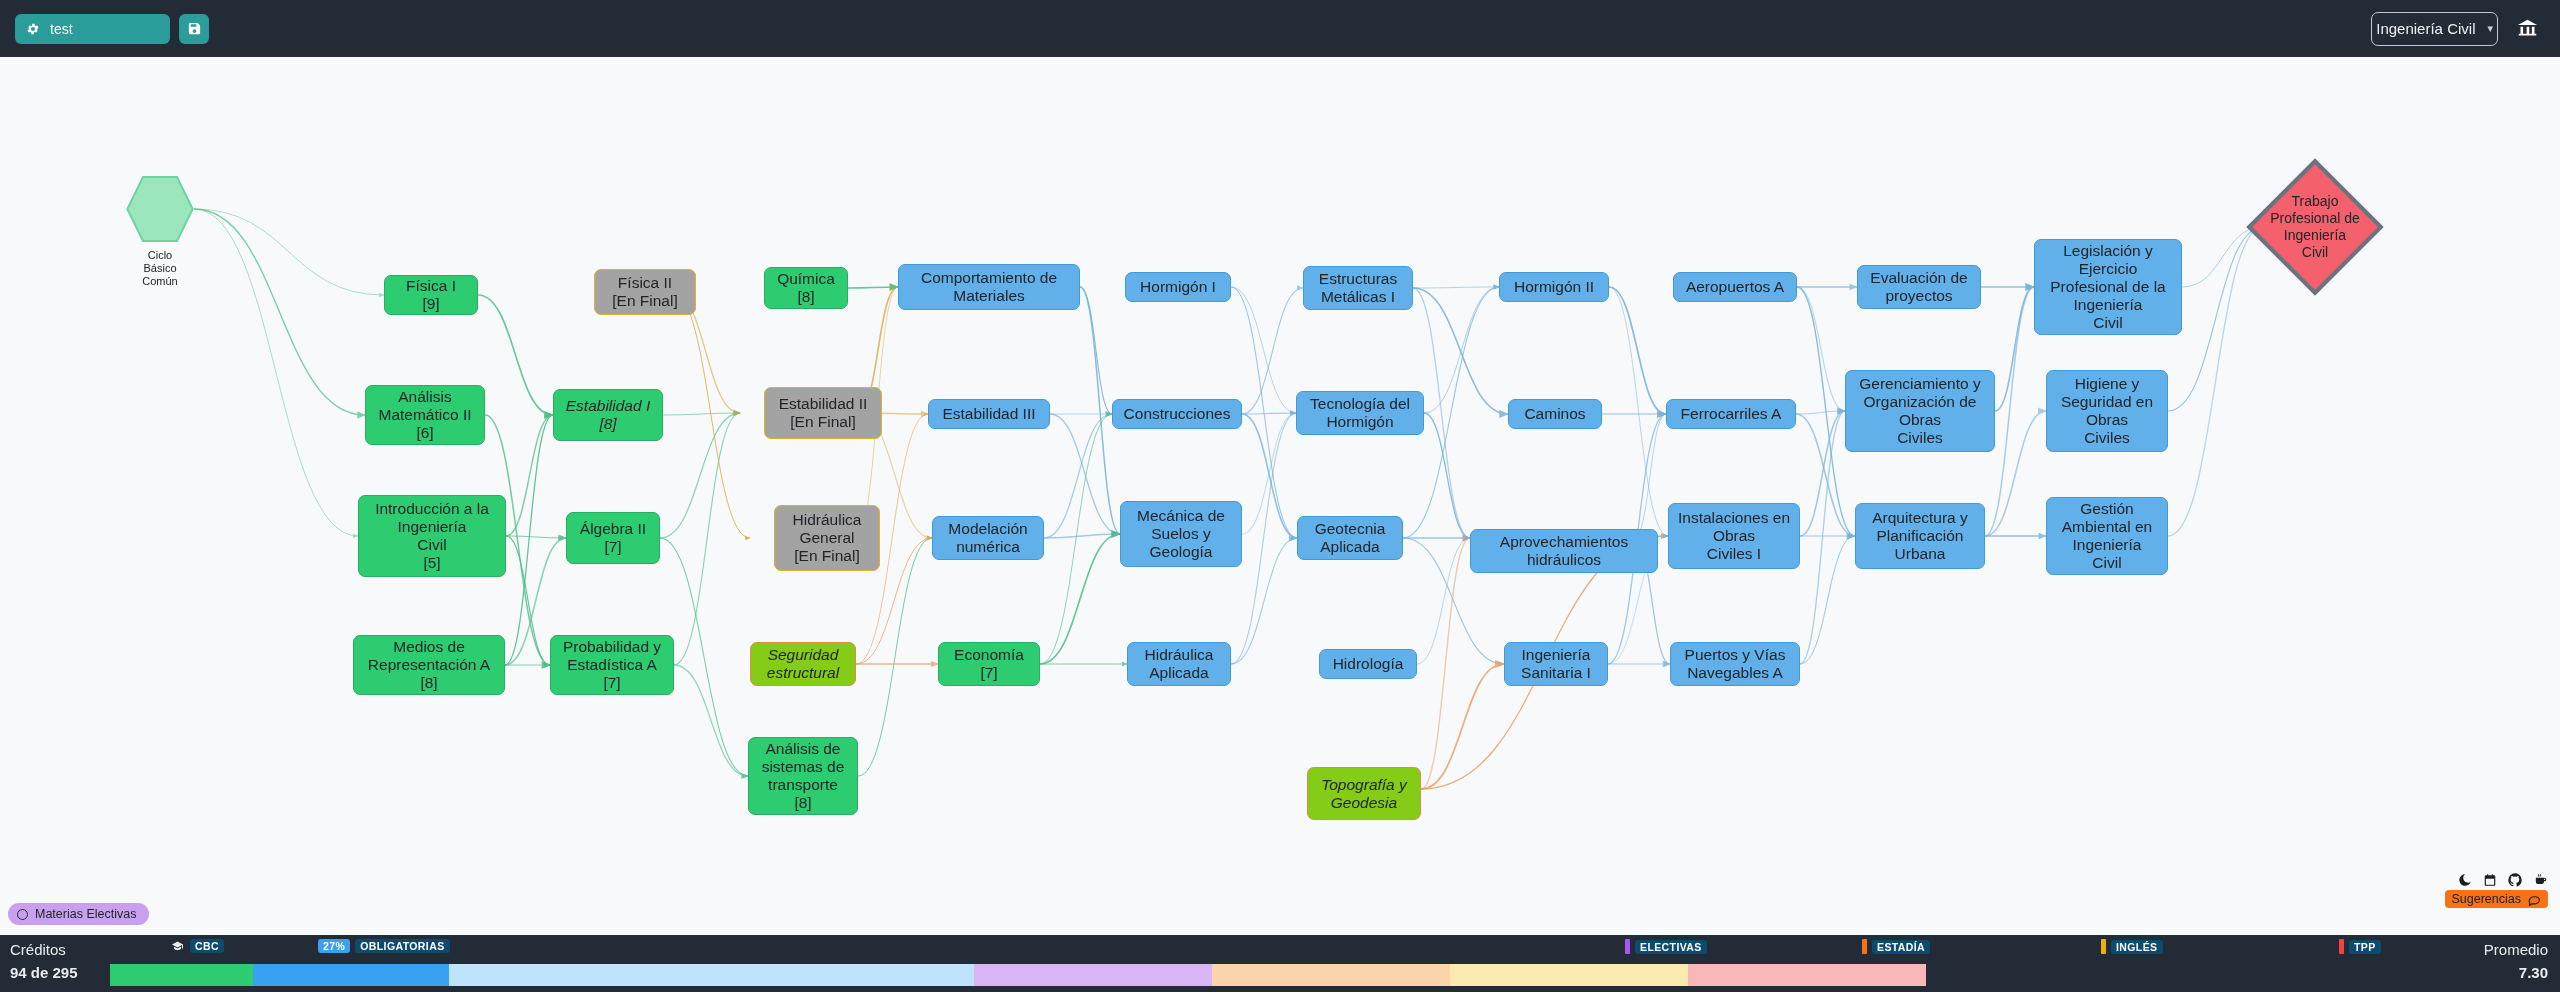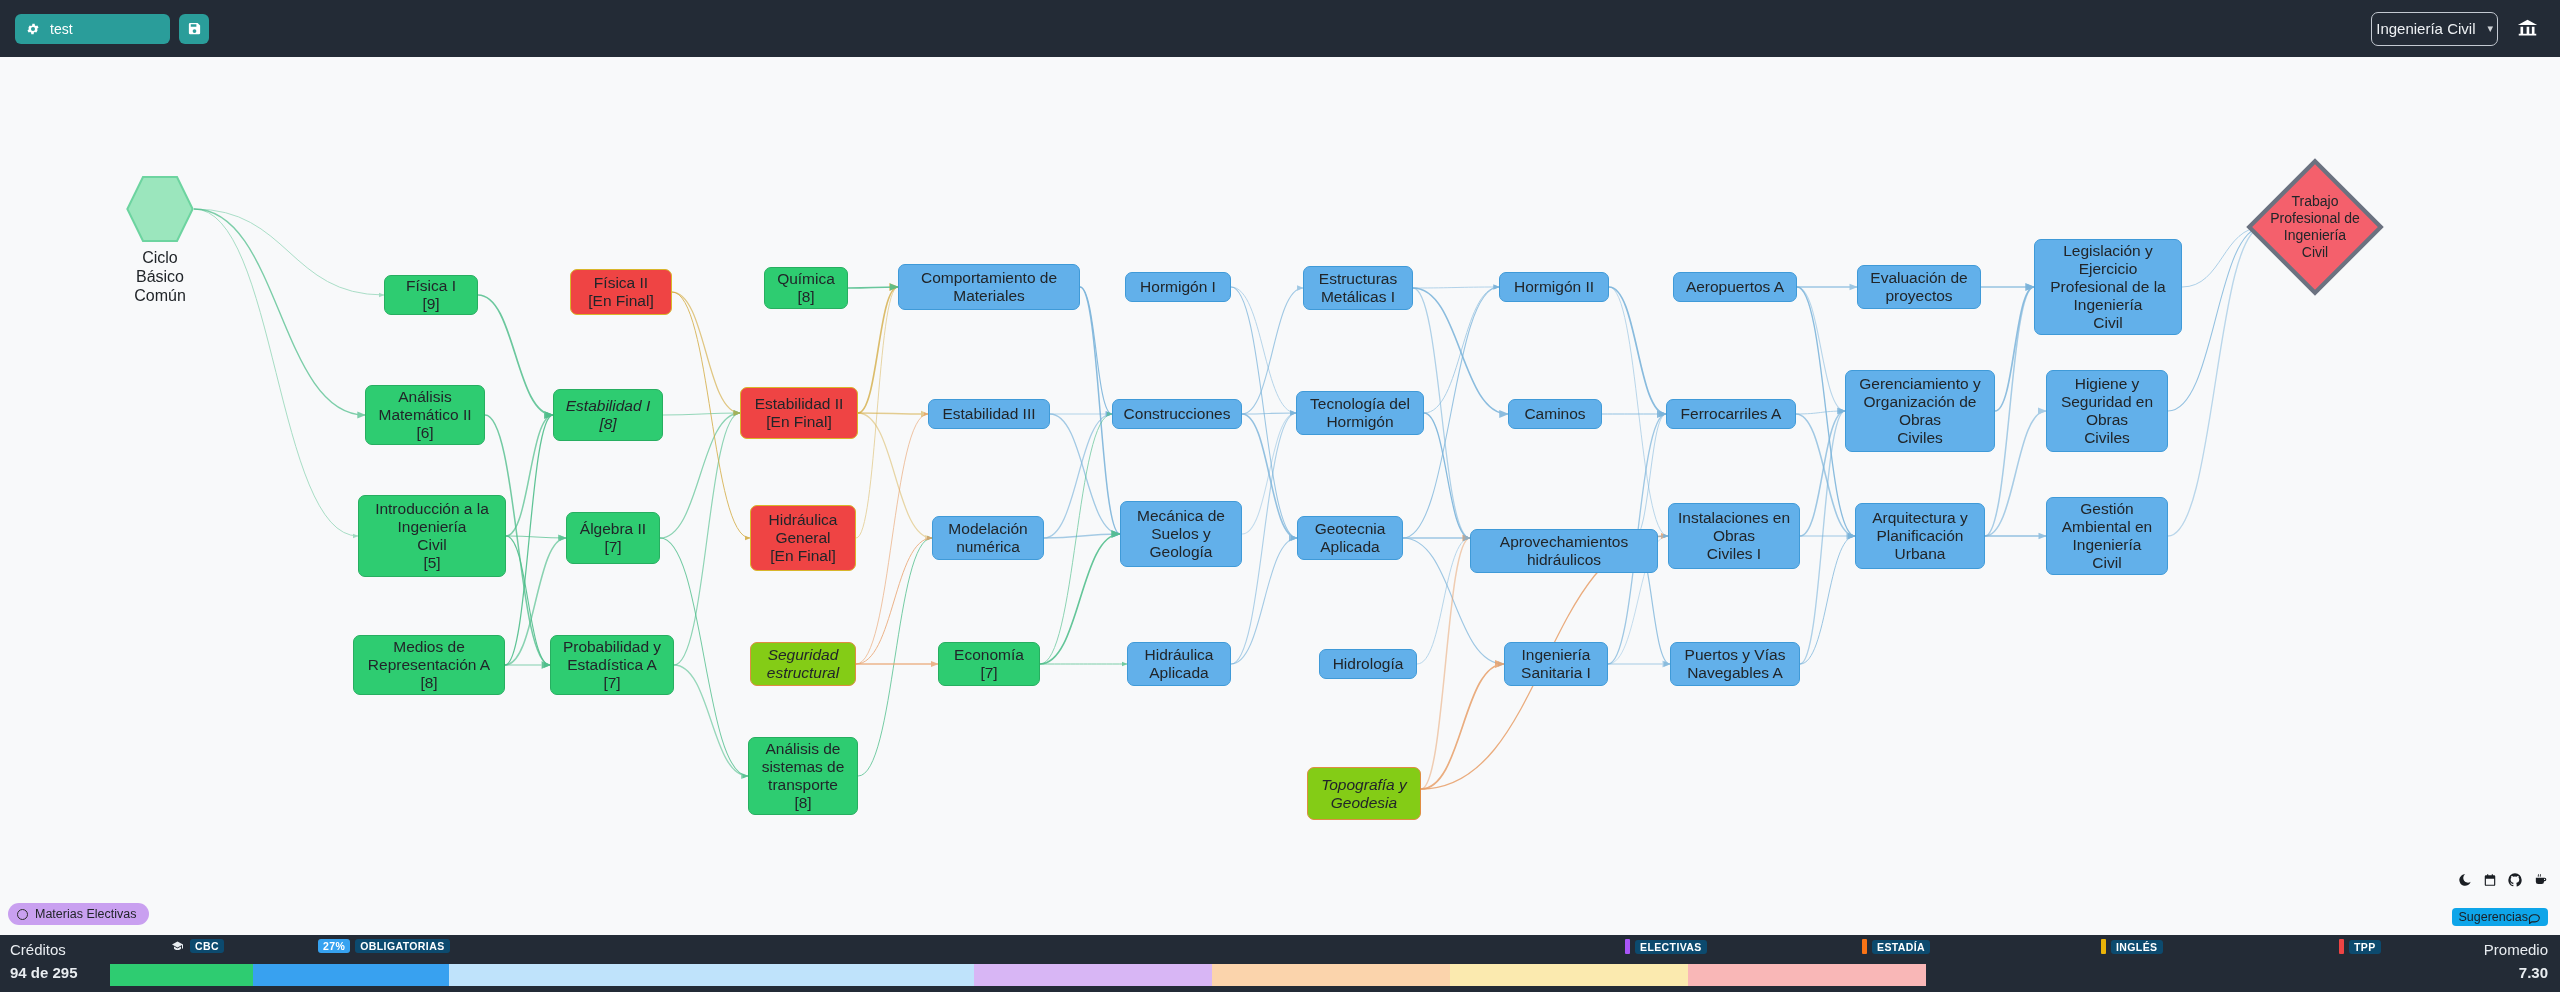--- a/index.html
+++ b/index.html
@@ -47,30 +47,30 @@
     display:flex; align-items:center; justify-content:center;
     text-align:center;
     font-size:15.5px; line-height:1.16;
     color:#212529;
     padding:4px 6px;
     cursor:pointer;
     white-space:pre-line;
     z-index:3;
   }
   .n-green  { background:#2ecc71; border:1.4px solid #27ae60; }
-  .n-yellow { background:#ef4444; border:1.4px solid #d9b62a; }
+  .n-yellow { background:#a3a3a3; border:1.4px solid #d9b62a;margin-left:24px; }
   .n-blue   { background:#62b0ea; border:1.4px solid #3f9ad8; }
   .n-orange { background:#84cc16; border:1.4px solid #e08c42;font-style:italic; }
 
   .hexnode {
     position:absolute; z-index:3; cursor:pointer;
     display:flex; flex-direction:column; align-items:center;
   }
   .hexnode .hexlabel {
-    margin-top:6px; font-size:16px; line-height:1.18; text-align:center;
+    margin-top:6px; font-size:11px; line-height:1.18; text-align:center;
     color:#212529; white-space:pre-line;
   }
   .diamond { position:absolute; z-index:3; cursor:pointer; }
   .diamond .dlabel {
     position:absolute; left:0; top:0; width:100%; height:100%;
     display:flex; align-items:center; justify-content:center; text-align:center;
     font-size:14px; line-height:1.2; color:#212529; white-space:pre-line;
     pointer-events:none;
   }
 
@@ -81,23 +81,23 @@
     display:flex; align-items:center; gap:7px; padding:0 13px 0 9px;
     font-size:12.5px; color:#212529; cursor:pointer; z-index:5;
   }
   .ring { width:11px; height:11px; border:1.6px solid #2d2d2d; border-radius:50%; }
 
   
   #tray { position:absolute; right:12px; top:873px; z-index:5; }
   #tray .icons { display:flex; gap:11px; justify-content:flex-end; align-items:center; color:#1b1f24; }
   #tray .icons span { cursor:pointer; display:flex; }
   #sugerencias {
-    margin-top:21px; background:#0ea5e9; border-radius:4px;
+    margin-top:3px; background:#f97316; border-radius:4px;
     font-size:12.5px; color:#1b1f24; padding:2px 7px;
-    display:flex; align-items:center; gap:0; cursor:pointer;
+    display:flex; align-items:center; gap:7px; cursor:pointer;
   }
 
   
   #bottombar {
     position:absolute; left:0; top:935px; width:2560px; height:57px;
     background:#232b36; color:#e9edf1;
   }
   #creditos-label { position:absolute; left:10px; top:6px; font-size:15px; }
   #creditos-value { position:absolute; left:10px; top:29px; font-size:15px; font-weight:bold; }
   #promedio-label { position:absolute; right:12px; top:6px; font-size:15px; }

